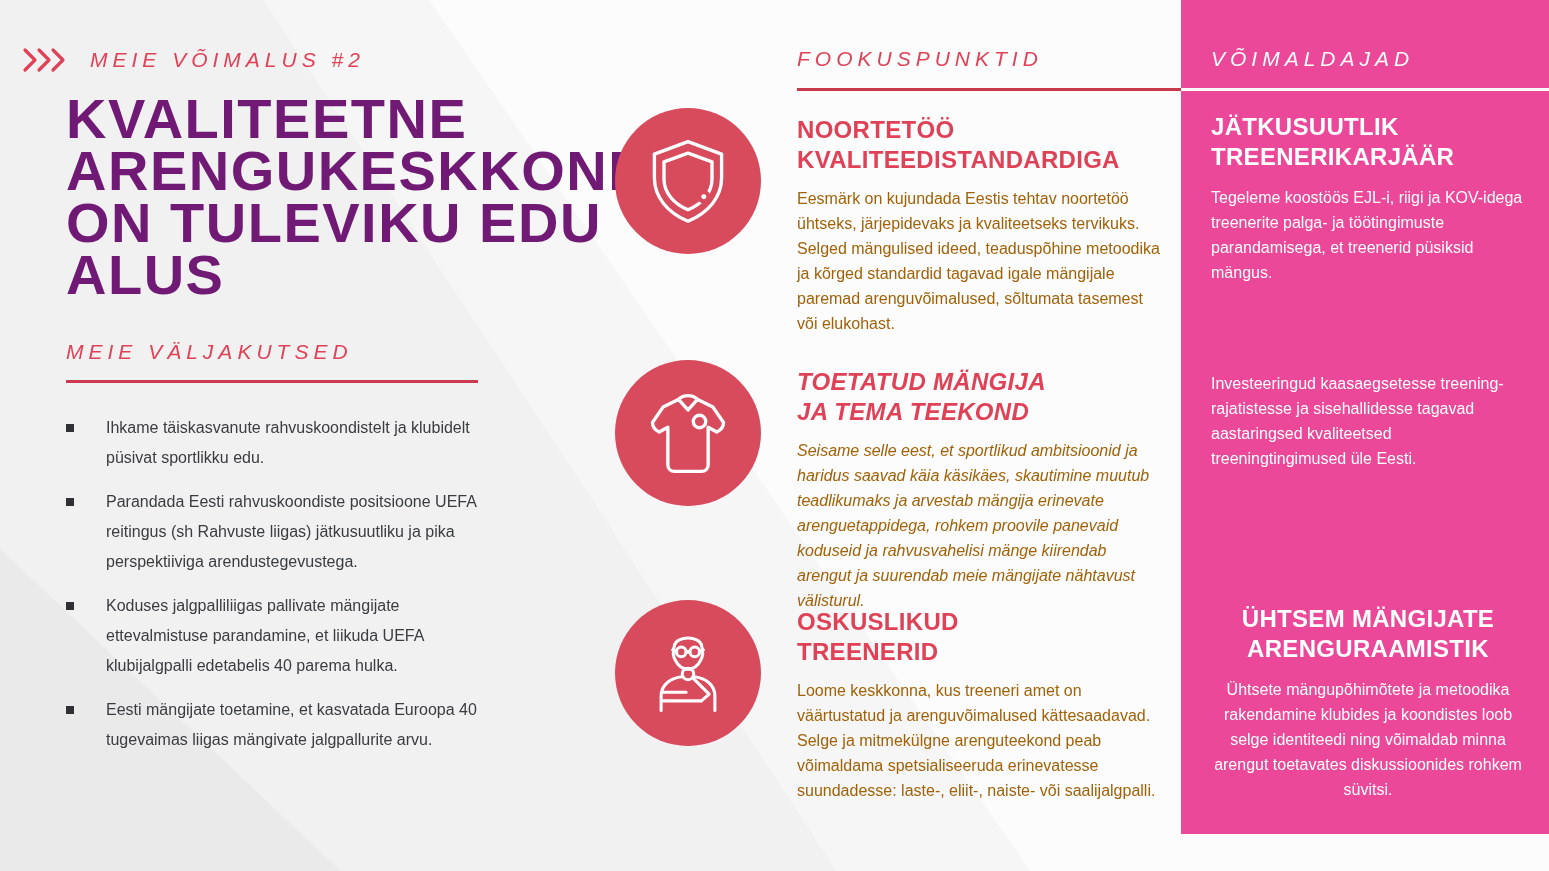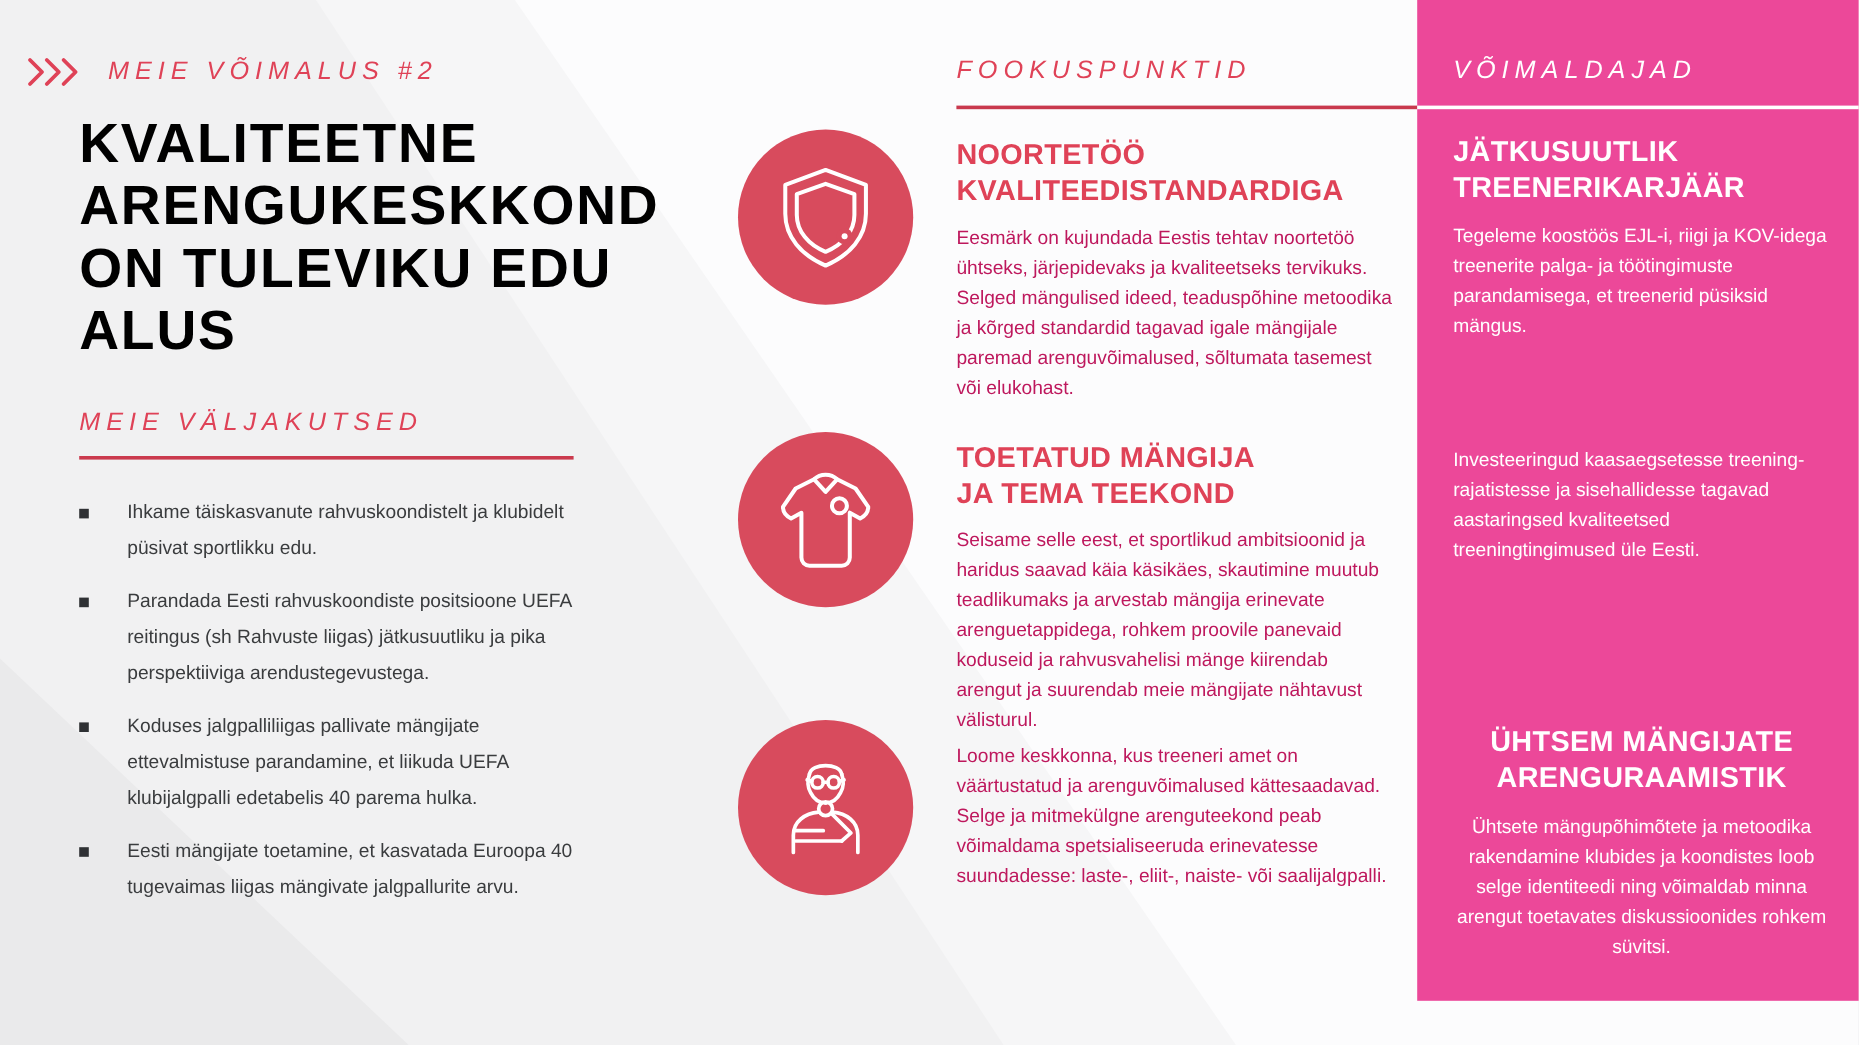--- a/index.html
+++ b/index.html
@@ -13,45 +13,45 @@
   .bg-layer { position:absolute; inset:0; pointer-events:none; }
   .bg-mid   { background:#f6f6f7; clip-path:polygon(17% 0, 28% 0, 67% 100%, 54% 100%); }
   .bg-white { background:#fcfcfd; clip-path:polygon(27.7% 0, 100% 0, 100% 100%, 66.5% 100%); }
   .bg-dark  { background:#eaeaeb; clip-path:polygon(0 63%, 22% 100%, 0 100%); }
 
   
   .section-label {
     font-style:italic; font-size:21px; letter-spacing:5px;
     color:#df4257; white-space:nowrap;
   }
-  .body-text { font-size:16px; line-height:25px; color:#be185d; }
+  .body-text { font-size:16px; line-height:25px; color:#a16207; }
 
   
   .kicker { position:absolute; left:22px; top:47px; display:flex; align-items:center; gap:22px; }
   .kicker svg { display:block; }
 
   .main-title {
     position:absolute; left:66px; top:93px; width:545px;
-    font-size:46px; line-height:52px; font-weight:bold;
-    letter-spacing:1.5px; color:#000000;
+    font-size:56px; line-height:52px; font-weight:bold;
+    letter-spacing:1.5px; color:#701a75;
   }
 
   .challenges { position:absolute; left:66px; top:340px; width:424px; }
   .red-rule { width:412px; height:3px; background:#cb3a4e; border:none; margin:16px 0 0 0; }
   .bullet-list { margin-top:30px; }
   .bullet-item { display:flex; gap:32px; margin-bottom:14px; font-size:16px; line-height:30px; color:#3a3c3e; }
   .bullet-square { flex:none; width:8px; height:8px; background:#2f3134; margin-top:11px; }
 
   
   .focus-header { position:absolute; left:797px; top:47px; }
   .focus-rule { position:absolute; left:797px; top:88px; width:384px; height:3px; background:#c9394e; }
 
   .focus-row { position:absolute; left:615px; width:552px; height:250px; }
   .focus-row.r1 { top:108px; }
-  .focus-row.r2 { top:360px; }
+  .focus-row.r2 { top:360px;font-style:italic; }
   .focus-row.r3 { top:600px; }
   .icon-circle {
     position:absolute; left:0; top:0; width:146px; height:146px;
     border-radius:50%; background:#d84b5d;
     display:flex; align-items:center; justify-content:center;
   }
   .icon-circle svg { display:block; }
   .focus-text { position:absolute; left:182px; top:7px; width:368px; }
   .focus-title {
     font-size:24px; line-height:30px; font-weight:bold;
@@ -175,20 +175,24 @@
       <path d="M62 27 L66 26"></path>
       <circle cx="50" cy="51" r="6"></circle>
       <path d="M22 89 L22 74 C22 62 32 55 44 54"></path>
       <path d="M78 89 L78 74 C78 62 68 55 56 54"></path>
       <path d="M24 70 L48 70"></path>
       <path d="M24 79 L64 79"></path>
       <path d="M55 55 L72 72 L64 79"></path>
     </svg>
   </div>
   <div class="focus-text">
+    <div class="focus-title">
+      <div>OSKUSLIKUD</div>
+      <div>TREENERID</div>
+    </div>
     <div class="body-text">Loome keskkonna, kus treeneri amet on väärtustatud ja arenguvõimalused kättesaadavad. Selge ja mitmekülgne arenguteekond peab võimaldama spetsialiseeruda erinevatesse suundadesse: laste-, eliit-, naiste- või saalijalgpalli.</div>
   </div>
 </div>
 
 <div class="sidebar">
   <div class="section-label">VÕIMALDAJAD</div>
   <div class="sidebar-rule"></div>
 
   <div class="enabler-item e1">
     <div class="enabler-title">

